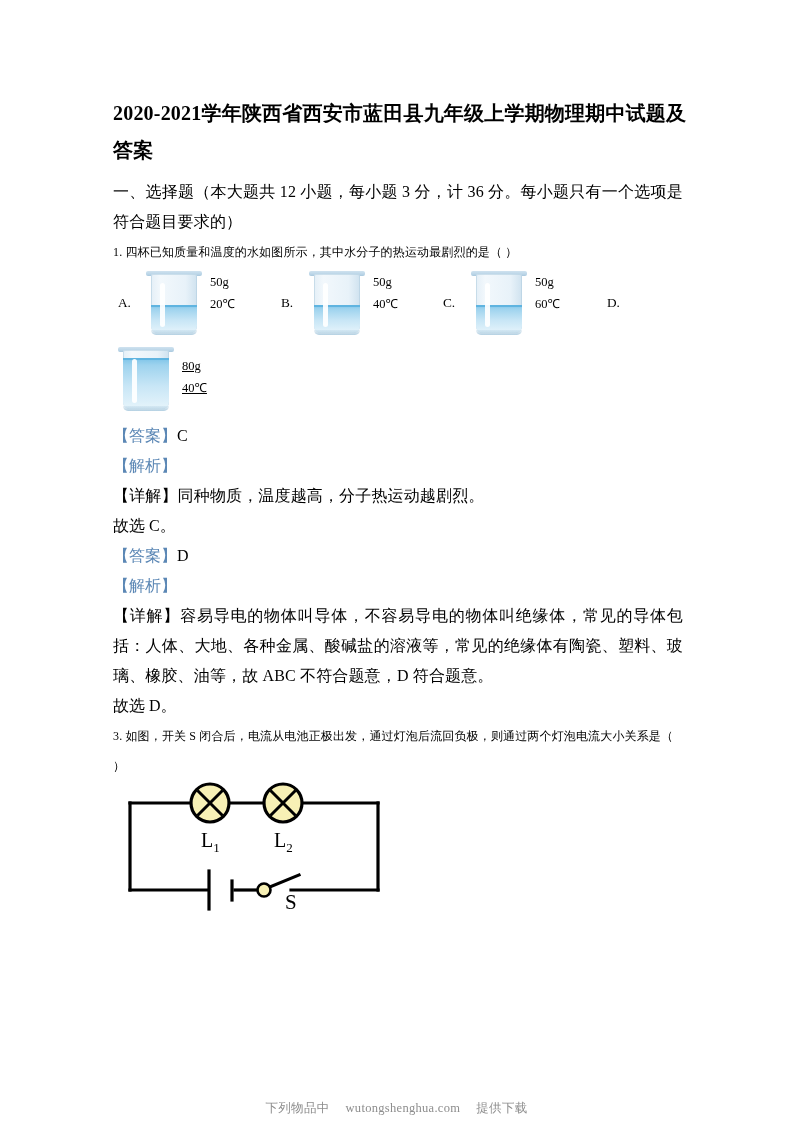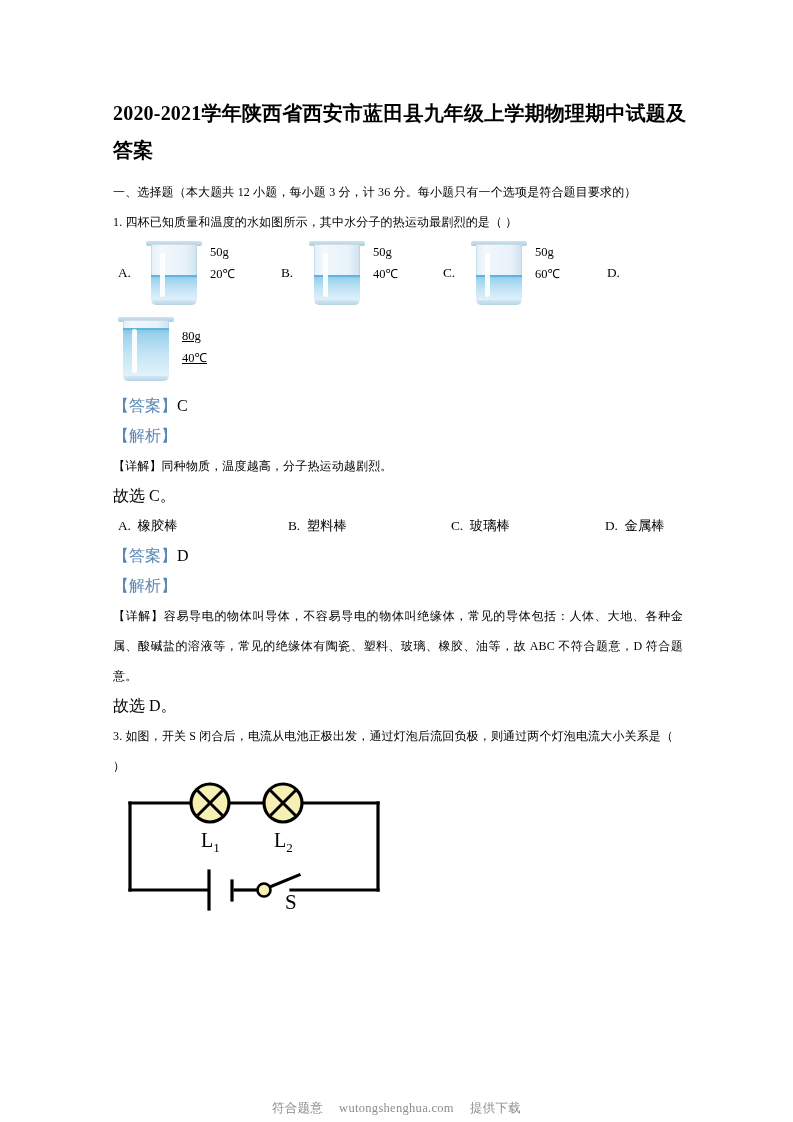--- a/index.html
+++ b/index.html
@@ -34,21 +34,21 @@
     font-size: 20px;
     font-weight: bold;
     line-height: 37px;
     letter-spacing: 0.2px;
     margin: 0 0 8px 0;
     width: 575px;
   }
 
   
   .para {
-    font-size: 12px;
+    font-size: 16px;
     line-height: 30px;
     margin: 0;
     text-align: justify;
     letter-spacing: 0.15px;
   }
 
   .q-text {
     font-size: 12px;
     line-height: 30px;
     margin: 0;
@@ -280,26 +280,20 @@
         </div>
       </div>
     </div>
 
     <p class="ans-line"><span class="ans-label">【答案】</span><span>C</span></p>
     <p class="ans-line"><span class="ans-label">【解析】</span></p>
     <p class="para"><span>【详解】</span><span>同种物质，温度越高，分子热运动越剧烈。</span></p>
     <p class="ans-line">故选 C。</p>
 
 
-    <div class="opt-row">
-      <span class="opt" style="left:5px;"><span>A.</span>&nbsp;&nbsp;<span>橡胶棒</span></span>
-      <span class="opt" style="left:175px;"><span>B.</span>&nbsp;&nbsp;<span>塑料棒</span></span>
-      <span class="opt" style="left:338px;"><span>C.</span>&nbsp;&nbsp;<span>玻璃棒</span></span>
-      <span class="opt" style="left:492px;"><span>D.</span>&nbsp;&nbsp;<span>金属棒</span></span>
-    </div>
 
     <p class="ans-line"><span class="ans-label">【答案】</span><span>D</span></p>
     <p class="ans-line"><span class="ans-label">【解析】</span></p>
     <p class="para"><span>【详解】</span><span>容易导电的物体叫导体，不容易导电的物体叫绝缘体，常见的导体包括：人体、大地、各种金属、酸碱盐的溶液等，常见的绝缘体有陶瓷、塑料、玻璃、橡胶、油等，故 ABC 不符合题意，D 符合题意。</span></p>
     <p class="ans-line">故选 D。</p>
 
     <p class="q-text">3.  如图，开关 S 闭合后，电流从电池正极出发，通过灯泡后流回负极，则通过两个灯泡电流大小关系是（        ）</p>
 
     <div class="circuit-wrap">
       <svg width="290" height="132" viewBox="0 0 290 132">
@@ -344,15 +338,15 @@
 
         <text x="88" y="66" font-family="Liberation Serif, serif" font-size="20" fill="#000"><tspan>L</tspan><tspan font-size="13" dy="5">1</tspan></text>
         <text x="161" y="66" font-family="Liberation Serif, serif" font-size="20" fill="#000"><tspan>L</tspan><tspan font-size="13" dy="5">2</tspan></text>
         <text x="172" y="128" font-family="Liberation Serif, serif" font-size="21" fill="#000">S</text>
       </svg>
     </div>
 
   </div>
 
   <div class="footer">
-    <span>符合题意</span><span class="f-mid">wutongshenghua.com</span><span>提供下载</span>
+    <span>下列物品中</span><span class="f-mid">wutongshenghua.com</span><span>提供下载</span>
   </div>
 </div>
 
 </body></html>

